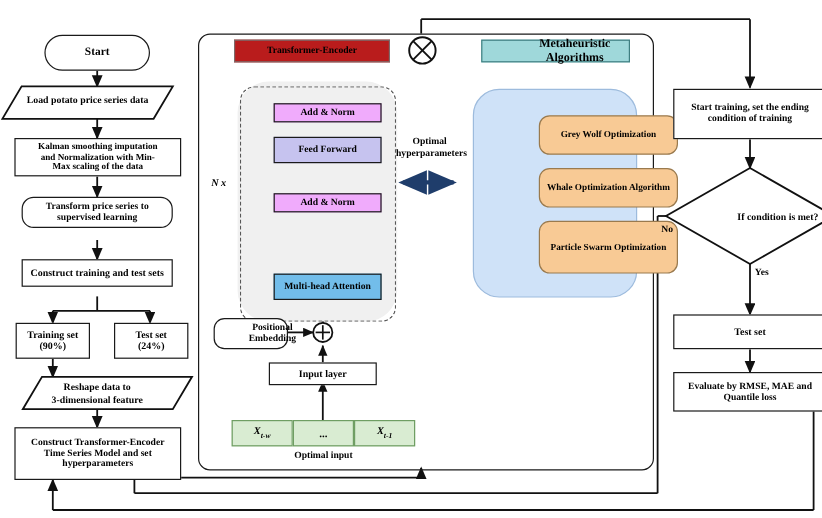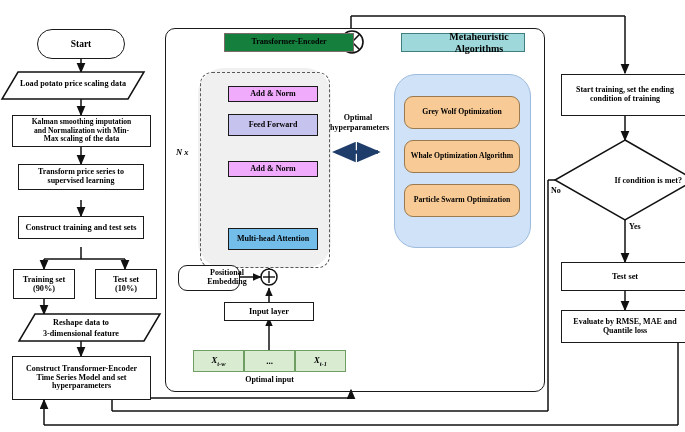--- a/index.html
+++ b/index.html
@@ -9,27 +9,27 @@
 
   
   .node{position:absolute;box-sizing:border-box;display:flex;align-items:center;
         justify-content:center;text-align:center;font-weight:bold;line-height:1.12;
         background:#fff;}
   .rect{border:1.4px solid #1a1a1a;}
   .term{border:1.4px solid #1a1a1a;border-radius:999px;}
   .diamond-txt{position:absolute;inset:0;display:flex;align-items:center;
                justify-content:flex-end;text-align:center;font-weight:bold;}
 
-  .hdr-pink{background:#15803d;border:1.3px solid #7d6a6a;margin-left:29px;}
+  .hdr-pink{background:#b91c1c;border:1.3px solid #7d6a6a;}
   .hdr-teal{background:#9fd8da;border:1.3px solid #3f7f81;}
   .ff-box{background:#c6c3ef;border:1.4px solid #1a1a1a;}
   .mha-box{background:#72bdea;border:1.4px solid #1a1a1a;margin-top:40px;}
   .an-box{background:#f0abfc;border:1.4px solid #1a1a1a;}
   .meta-panel{background:#cfe2f8;border:1.2px solid #9dbbdd;border-radius:22px;}
-  .algo{background:#f8ca95;border:1.3px solid #9a7a4e;border-radius:9px;}
+  .algo{background:#f8ca95;border:1.3px solid #9a7a4e;border-radius:9px;margin-left:45px;}
   .enc-cell{background:#d9ecd2;border:1.2px solid #6f9e63;}
   .pos-emb{border:1.6px solid #1a1a1a;border-radius:9px;}
   .dashed{border:1.7px dashed #585858;border-radius:12px;background:transparent;}
   .greyblob{background:#f0f0f0;border-radius:26px;}
 
   .outer-box{position:absolute;border:1.6px solid #1a1a1a;border-radius:10px;background:transparent;}
   .lbl-i{position:absolute;font-style:italic;font-weight:bold;white-space:nowrap;}
   .plain{position:absolute;white-space:nowrap;font-weight:bold;}
 </style>
 </head>
@@ -132,42 +132,42 @@
 
     <polygon points="18,72 144,72 128,99 2,99" fill="#fff" stroke="#111" stroke-width="1.5"></polygon>
 
     <polygon points="35,314 160,314 144,341 19,341" fill="#fff" stroke="#111" stroke-width="1.5"></polygon>
   </svg>
 
   <div class="node term" style="left:37px;top:29px;width:88px;height:30px;font-size:9.5px;">
     <span>Start</span>
   </div>
 
-  <div class="plain" style="left:10px;top:79px;width:126px;text-align:center;font-size:8.2px;">Load potato price scaling data</div>
+  <div class="plain" style="left:10px;top:79px;width:126px;text-align:center;font-size:8.2px;">Load potato price series data</div>
 
   <div class="node rect" style="left:12px;top:115px;width:139px;height:32px;font-size:7.6px;padding:2px 15px;">
     <span>Kalman smoothing imputation and Normalization with Min-Max scaling of the data</span>
   </div>
 
-  <div class="node rect" style="left:18px;top:164px;width:126px;height:26px;font-size:8px;padding:2px;">
+  <div class="node rect" style="left:18px;top:164px;width:126px;height:26px;font-size:8px;padding:2px;border-radius:10px;">
     <span>Transform price series to supervised learning</span>
   </div>
 
   <div class="node rect" style="left:18px;top:216px;width:126px;height:23px;font-size:8.3px;">
     <span>Construct training and test sets</span>
   </div>
 
   <div class="node rect" style="left:13px;top:269px;width:62px;height:30px;font-size:8.3px;flex-direction:column;">
     <span>Training set</span>
     <span>(90%)</span>
   </div>
 
   <div class="node rect" style="left:95px;top:269px;width:62px;height:30px;font-size:8.3px;flex-direction:column;">
     <span>Test set</span>
-    <span>(10%)</span>
+    <span>(24%)</span>
   </div>
 
   <div class="plain" style="left:20px;top:318px;width:122px;text-align:center;font-size:8.2px;line-height:1.3;">
     <span>Reshape data to</span><br>
     <span>3-dimensional feature</span>
   </div>
 
   <div class="node rect" style="left:12px;top:356px;width:139px;height:44px;font-size:8px;flex-direction:column;padding:2px;">
     <span>Construct Transformer-Encoder</span>
     <span>Time Series Model and set</span>
@@ -236,21 +236,21 @@
   </div>
 
   <div class="meta-panel" style="position:absolute;left:394px;top:74px;width:135px;height:172px;"></div>
 
   <div class="node algo" style="left:404px;top:96px;width:116px;height:33px;font-size:7.7px;">
     <span>Grey Wolf Optimization</span>
   </div>
   <div class="node algo" style="left:404px;top:140px;width:116px;height:33px;font-size:7.7px;">
     <span>Whale Optimization Algorithm</span>
   </div>
-  <div class="node algo" style="left:404px;top:184px;width:116px;height:33px;font-size:7.7px;">
+  <div class="node algo" style="left:404px;top:184px;width:116px;height:44px;font-size:7.7px;">
     <span>Particle Swarm Optimization</span>
   </div>
 
   <div class="node rect" style="left:561px;top:74px;width:128px;height:42px;font-size:8px;flex-direction:column;padding:2px;">
     <span>Start training, set the ending</span>
     <span>condition of training</span>
   </div>
 
   <div class="diamond-txt" style="left:568px;top:168px;width:114px;height:24px;font-size:8.2px;">
     <span>If condition is met?</span>

